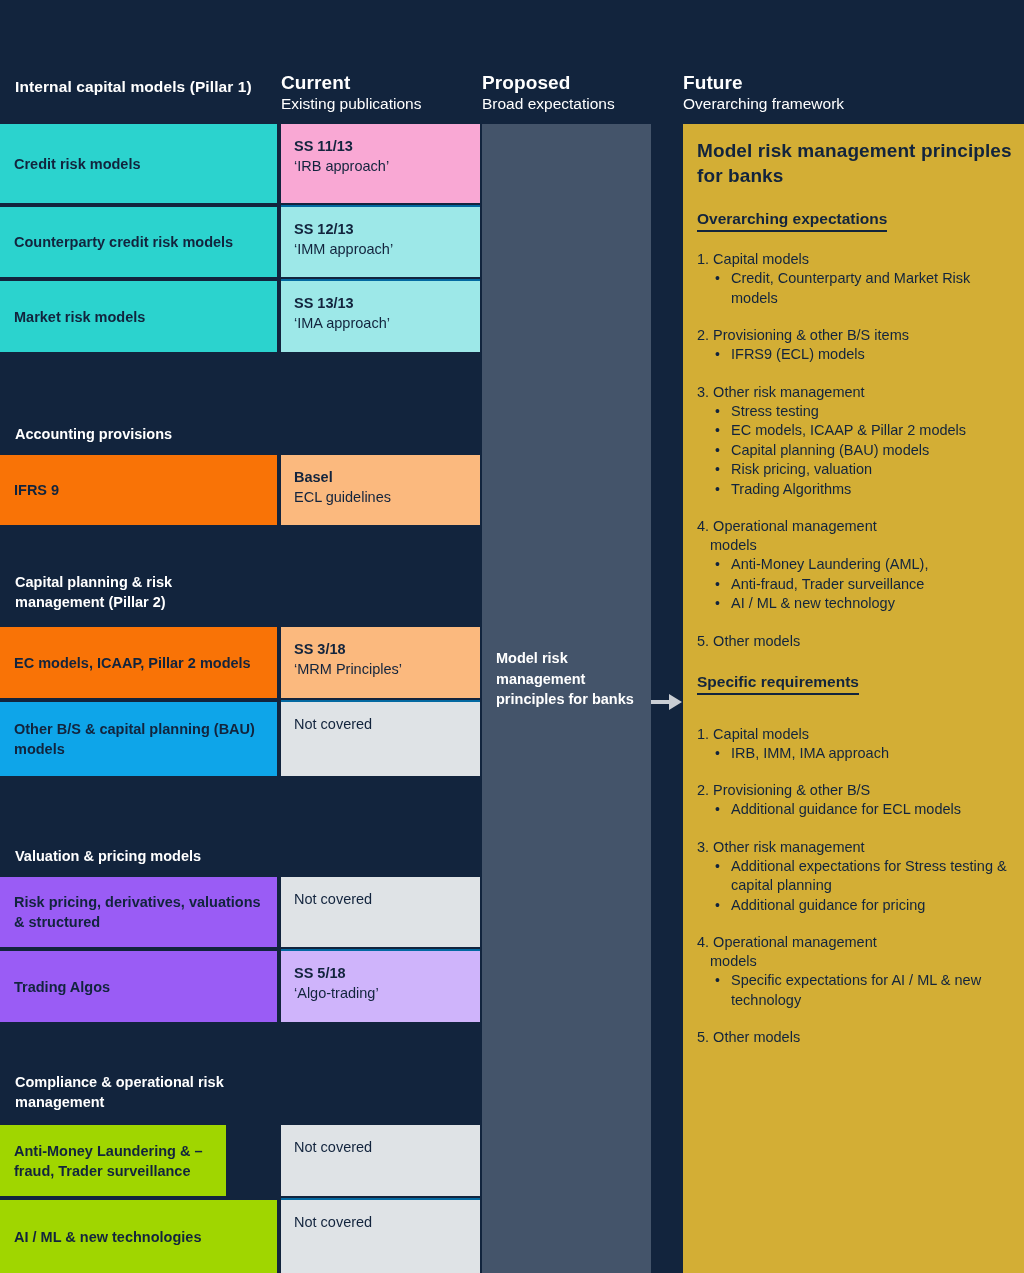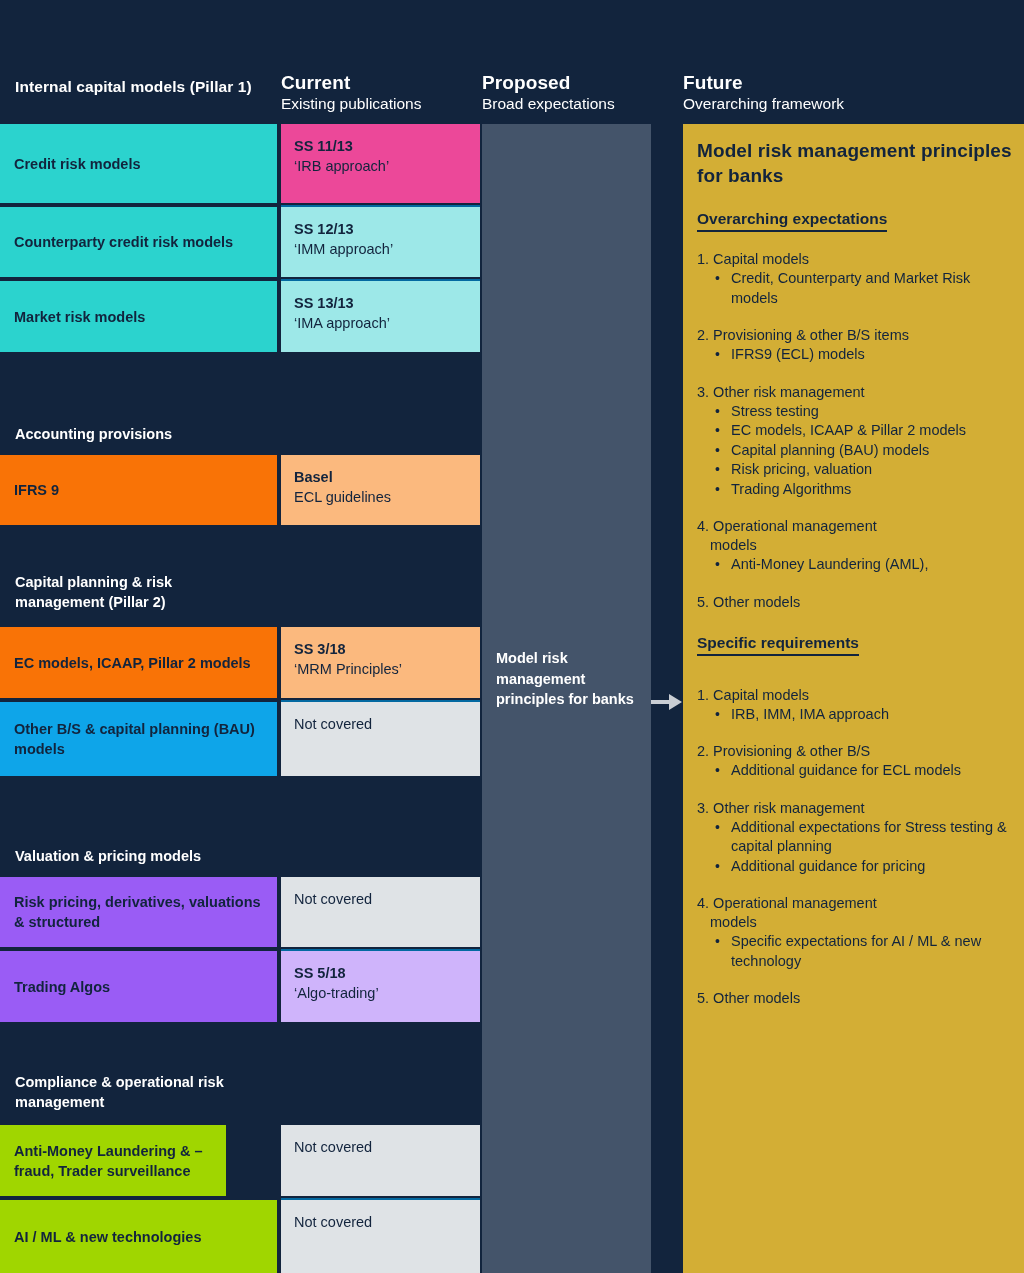--- a/index.html
+++ b/index.html
@@ -108,21 +108,21 @@
 
   <div class="lbl-group" style="left:15px;top:1072px;width:250px;">Compliance &amp; operational risk management</div>
 
   <div class="cellA" style="left:0;top:1125px;width:226px;height:73px;background:#A0D600;border-top:none;">
     <span>Anti-Money Laundering &amp; –fraud, Trader surveillance</span>
     </div>
   <div class="cellA" style="left:0;top:1198px;width:277px;height:75px;background:#A0D600;border-bottom:none;">
     <span>AI / ML &amp; new technologies</span>
     </div>
 
-  <div class="cellB" style="left:281px;top:124px;width:199px;height:81px;background:#ec4899;border-top:none;">
+  <div class="cellB" style="left:281px;top:124px;width:199px;height:81px;background:#f9a8d4;border-top:none;">
     <div class="b1">SS 11/13</div>
     <div class="b2">‘IRB approach’</div>
     </div>
 
   <div class="cellB" style="left:281px;top:205px;width:199px;height:74px;background:#9DE8E8;">
     <div class="b1">SS 12/13</div>
     <div class="b2">‘IMM approach’</div>
     </div>
 
   <div class="cellB" style="left:281px;top:279px;width:199px;height:73px;background:#9DE8E8;border-bottom:none;">
@@ -198,20 +198,22 @@
       <li>Trading Algorithms</li>
     </ul>
 
     <div class="sp-18"></div>
     <div class="num-hdr">
       <span>4. Operational management</span>
       <span class="cont">models</span>
     </div>
     <ul class="bl">
       <li>Anti-Money Laundering (AML),</li>
+      <li>Anti-fraud, Trader surveillance</li>
+      <li>AI / ML &amp; new technology</li>
     </ul>
 
     <div class="sp-18"></div>
     <div class="num-hdr">5. Other models</div>
 
     <div class="sp-22"></div>
     <div class="sect-hdr">Specific requirements</div>
 
     <div class="sp-30"></div>
     <div class="num-hdr">1. Capital models</div>

